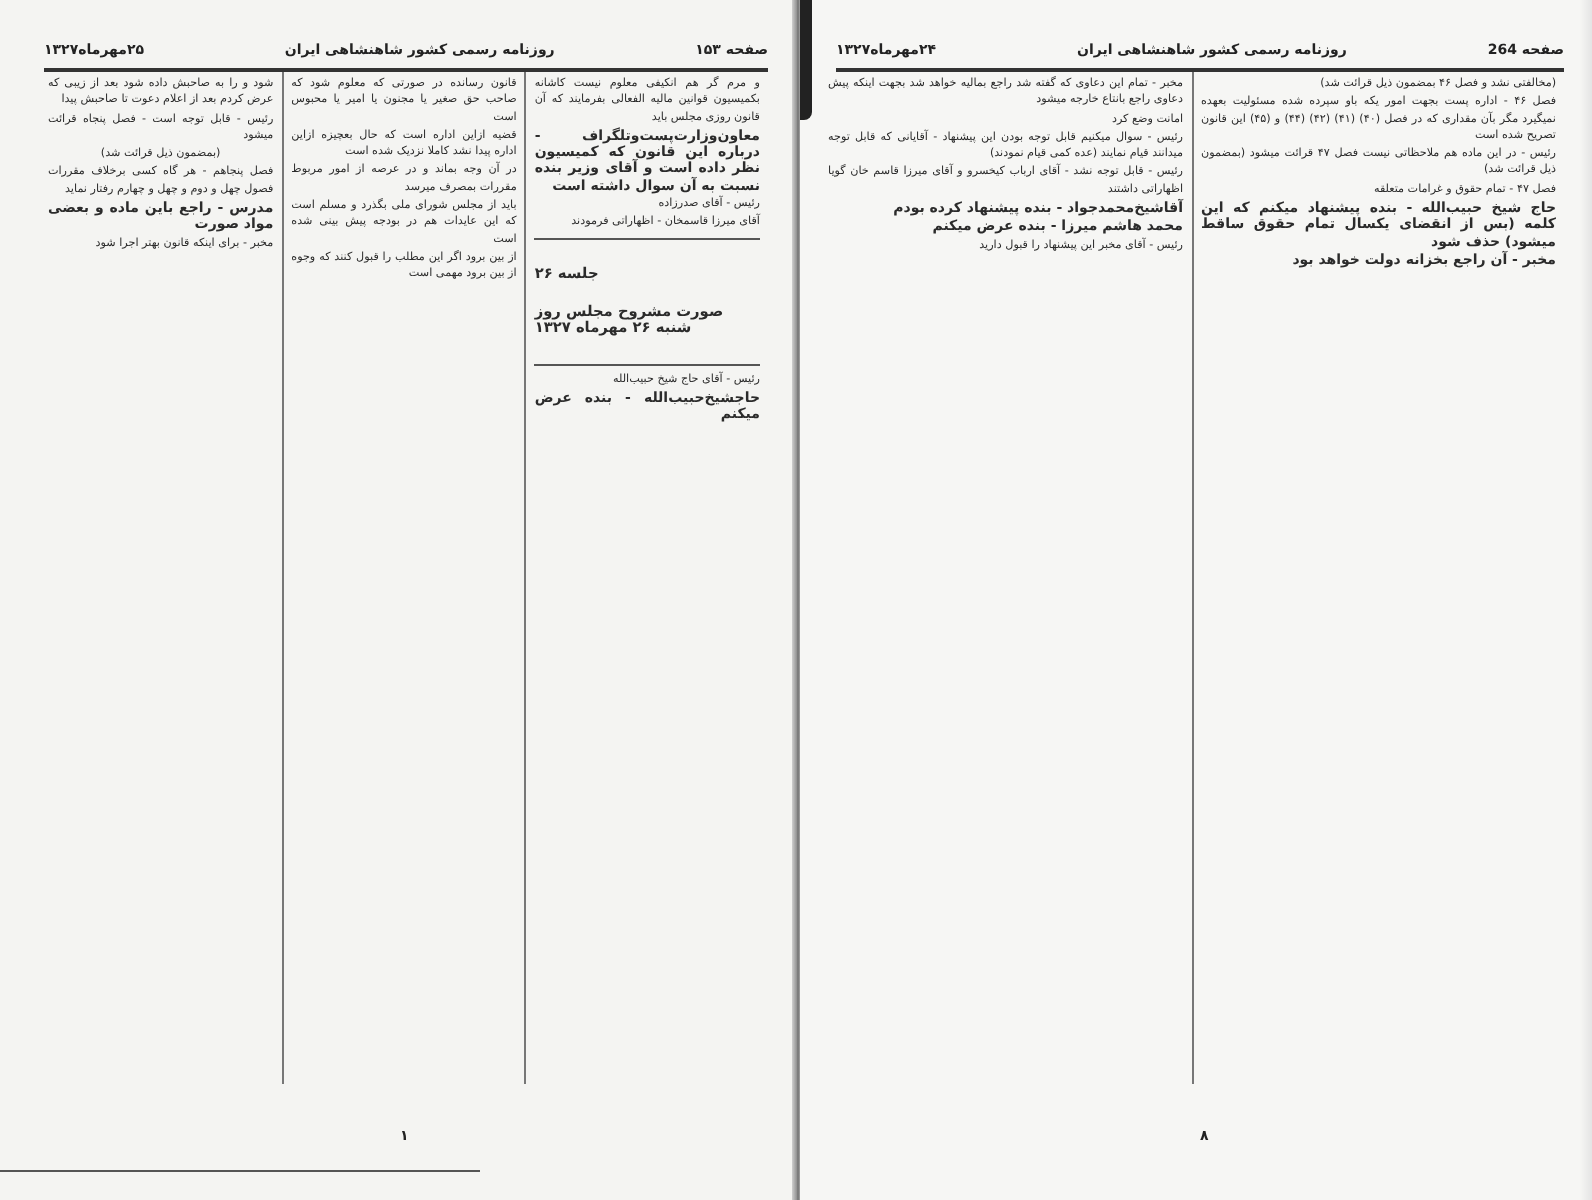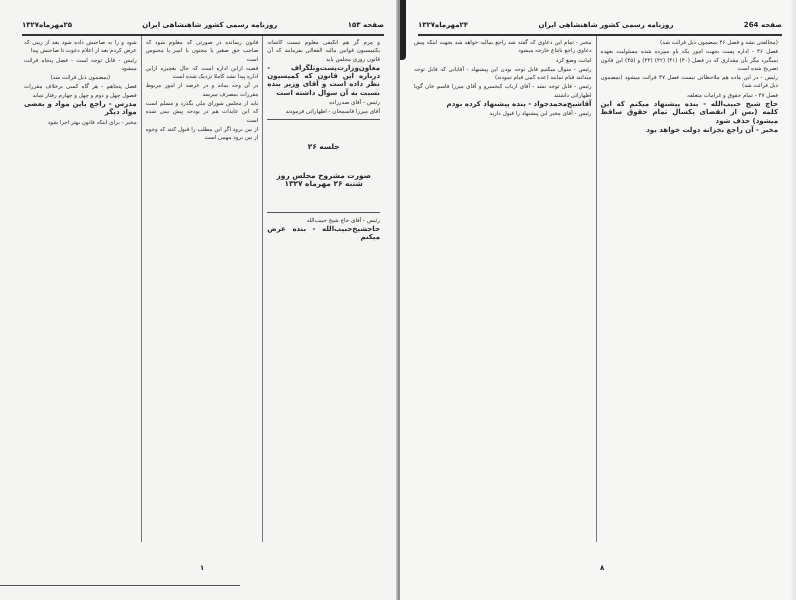--- a/index.html
+++ b/index.html
@@ -12,21 +12,21 @@
   .page.left .header{left:22px;width:362px;}
   .page.right .header{left:18px;width:364px;}
   .header .rule{position:absolute;left:0;right:0;bottom:-4px;height:2px;background:#333;}
   .cols{position:absolute;top:36px;bottom:58px;display:flex;direction:rtl;}
   .page.left .cols{left:20px;width:364px;}
   .page.right .cols{left:10px;width:372px;}
   .col{flex:1;padding:2px 4px;border-left:1px solid #777;font-size:5.6px;line-height:8.3px;text-align:justify;direction:rtl;overflow:hidden;color:#2b2b2b;}
   .col:last-child{border-left:none;}
   .col p{margin:0 0 1px 0;}
   .speaker{font-weight:bold;font-size:7px;}
-  .heading{text-align:center;font-weight:bold;font-size:7.4px;margin:21px 0;}
+  .heading{text-align:left;font-weight:bold;font-size:7.4px;margin:11px 0;}
   .note{text-align:center;font-size:5.6px;margin:2px 0;}
   .boxed{border-top:1px solid #555;border-bottom:1px solid #555;padding:2px 0;margin:3px 0;}
   .pagenum{position:absolute;bottom:28px;font-size:7px;font-weight:bold;}
   .page.left .pagenum{left:200px;}
   .page.right .pagenum{left:200px;}
   .bottom-rule{position:absolute;bottom:14px;height:1px;background:#555;}
   .page.left .bottom-rule{left:0;width:240px;}
   .shadow-right{position:absolute;right:0;top:0;width:6px;height:600px;background:linear-gradient(90deg,#f6f6f4,#e4e4e4);}
   .corner-mark{position:absolute;left:0;top:0;width:6px;height:60px;background:#222;border-radius:0 0 4px 0;}
 </style>
@@ -58,21 +58,21 @@
       <p>قضیه ازاین اداره است که حال بعچیزه ازاین اداره پیدا نشد کاملا نزدیک شده است</p>
       <p>در آن وجه بماند و در عرصه از امور مربوط مقررات بمصرف میرسد</p>
       <p>باید از مجلس شورای ملی بگذرد و مسلم است که این عایدات هم در بودجه پیش بینی شده است</p>
       <p>از بین برود اگر این مطلب را قبول کنند که وجوه از بین برود مهمی است</p>
     </div>
     <div class="col">
       <p>شود و را به صاحبش داده شود بعد از زیبی که عرض کردم بعد از اعلام دعوت تا صاحبش پیدا</p>
       <p>رئیس - قابل توجه است - فصل پنجاه قرائت میشود</p>
       <p class="note">(بمضمون ذیل قرائت شد)</p>
       <p>فصل پنجاهم - هر گاه کسی برخلاف مقررات فصول چهل و دوم و چهل و چهارم رفتار نماید</p>
-      <p class="speaker">مدرس - راجع باین مواد و بعضی مواد دیگر</p>
+      <p class="speaker">مدرس - راجع باین ماده و بعضی مواد صورت</p>
       <p>مخبر - برای اینکه قانون بهتر اجرا شود</p>
     </div>
   </div>
   <div class="pagenum">۱</div>
   <div class="bottom-rule"></div>
 </div>
 
 <div class="gutter"></div>
 
 <div class="page right">
@@ -91,18 +91,19 @@
       <p>فصل ۴۷ - تمام حقوق و غرامات متعلقه</p>
       <p class="speaker">حاج شیخ حبیب‌الله - بنده پیشنهاد میکنم که این کلمه (بس از انقضای یکسال تمام حقوق ساقط میشود) حذف شود</p>
       <p class="speaker">مخبر - آن راجع بخزانه دولت خواهد بود</p>
     </div>
     <div class="col">
       <p>مخبر - تمام این دعاوی که گفته شد راجع بمالیه خواهد شد بجهت اینکه پیش دعاوی راجع بانتاع خارجه میشود</p>
       <p>امانت وضع کرد</p>
       <p>رئیس - سوال میکنیم قابل توجه بودن این پیشنهاد - آقایانی که قابل توجه میدانند قیام نمایند (عده کمی قیام نمودند)</p>
       <p>رئیس - قابل توجه نشد - آقای ارباب کیخسرو و آقای میرزا قاسم خان گویا اظهاراتی داشتند</p>
       <p class="speaker">آقاشیخ‌محمدجواد - بنده پیشنهاد کرده بودم</p>
+      <p class="speaker">محمد هاشم میرزا - بنده عرض میکنم</p>
       <p>رئیس - آقای مخبر این پیشنهاد را قبول دارید</p>
     </div>
   </div>
   <div class="pagenum">۸</div>
   <div class="shadow-right"></div>
 </div>
 
 </body></html>

